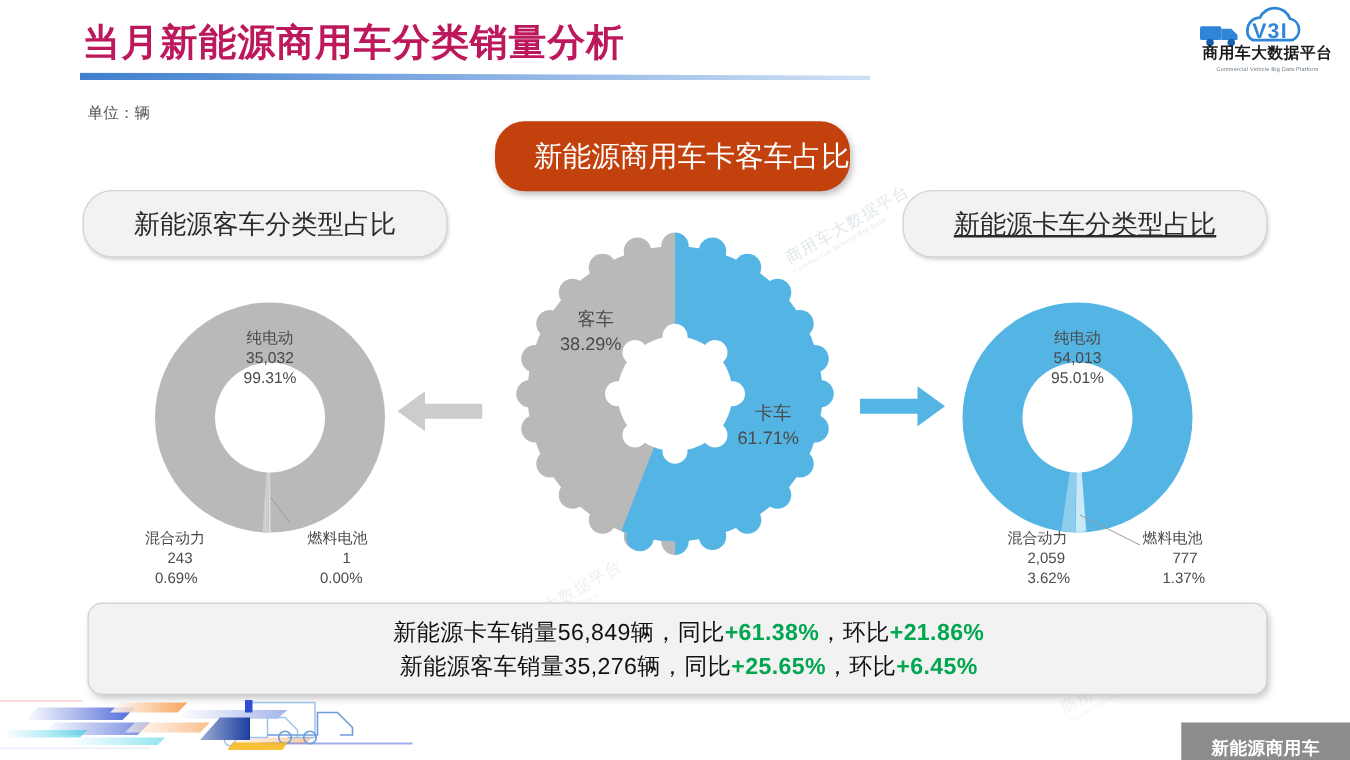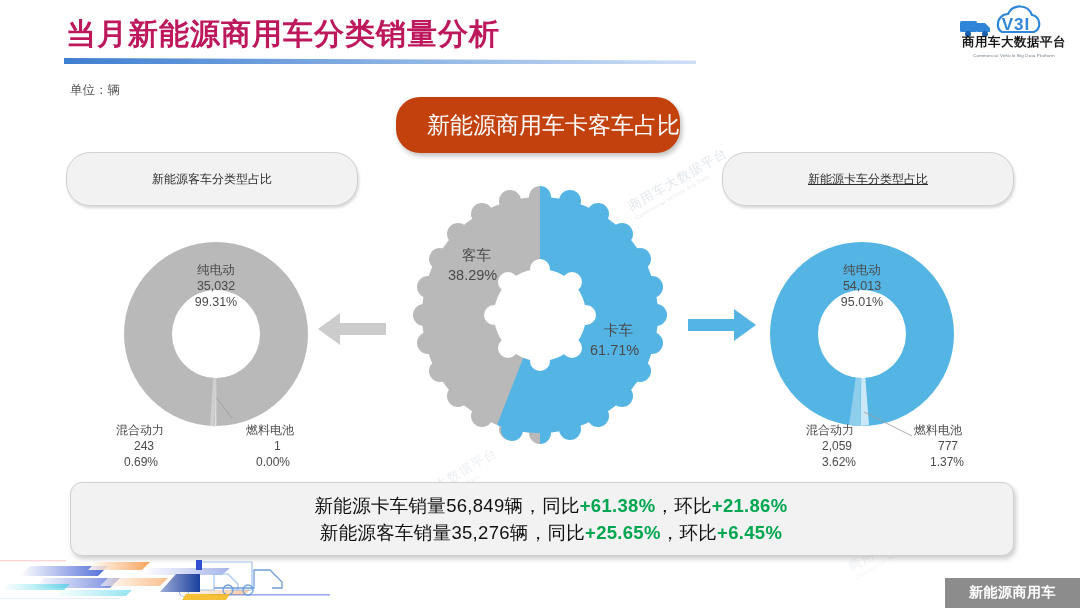--- a/index.html
+++ b/index.html
@@ -51,21 +51,21 @@
   }
 
   
   .pill{
     position:absolute;box-sizing:border-box;
     border-radius:24px;display:flex;align-items:center;justify-content:center;
     white-space:nowrap;
   }
   .pill-light{
     background:#f2f2f2;border:1px solid #d2d2d2;
-    color:#2b2b2b;font-size:12px;
+    color:#2b2b2b;font-size:21px;
     box-shadow:1px 2px 3px rgba(0,0,0,.16);
   }
   .pill-dark{
     background:#c2410c;color:#ffffff;font-size:23px;
     box-shadow:2px 3px 5px rgba(0,0,0,.25);
     justify-content:flex-end;
   }
   #pill-bus{left:66px;top:152px;width:292px;height:54px;}
   #pill-truck{left:722px;top:152px;width:292px;height:54px;text-decoration:underline;}
   #pill-center{left:396px;top:97px;width:284px;height:56px;}
@@ -87,21 +87,21 @@
     gap:2px;
     padding-left:18px;
   }
   .sum-line{font-size:18.5px;color:#111;white-space:nowrap;letter-spacing:.3px;}
   .hl{color:#00a650;font-weight:bold;}
 
   
   #footer-art{position:absolute;left:0;top:548px;width:430px;height:60px;}
   #footer-badge{
     position:absolute;right:0;bottom:0;width:135px;height:30px;
-    background:#8c8c8c;display:flex;align-items:center;justify-content:center;
+    background:#8c8c8c;display:flex;align-items:flex-end;justify-content:center;
   }
   #footer-badge span{
     color:#fff;font-size:14px;font-weight:bold;letter-spacing:.5px;
   }
 </style>
 </head>
 <body>
 
 <div id="slide">
 

